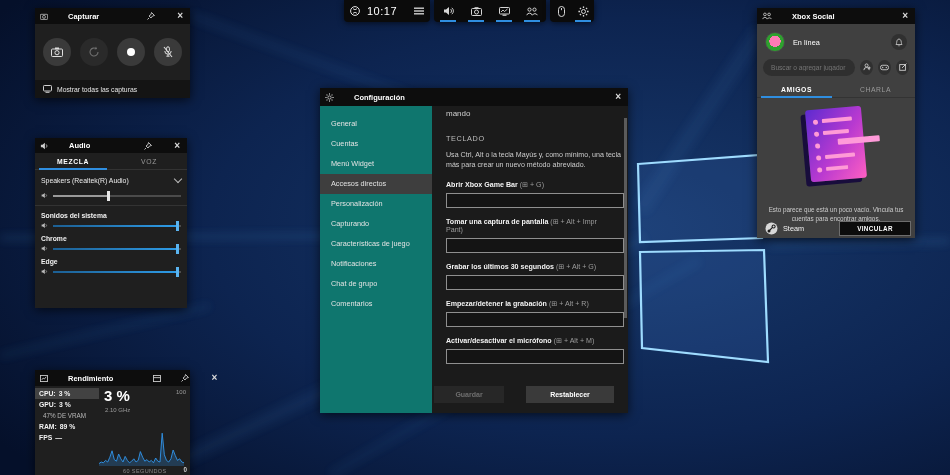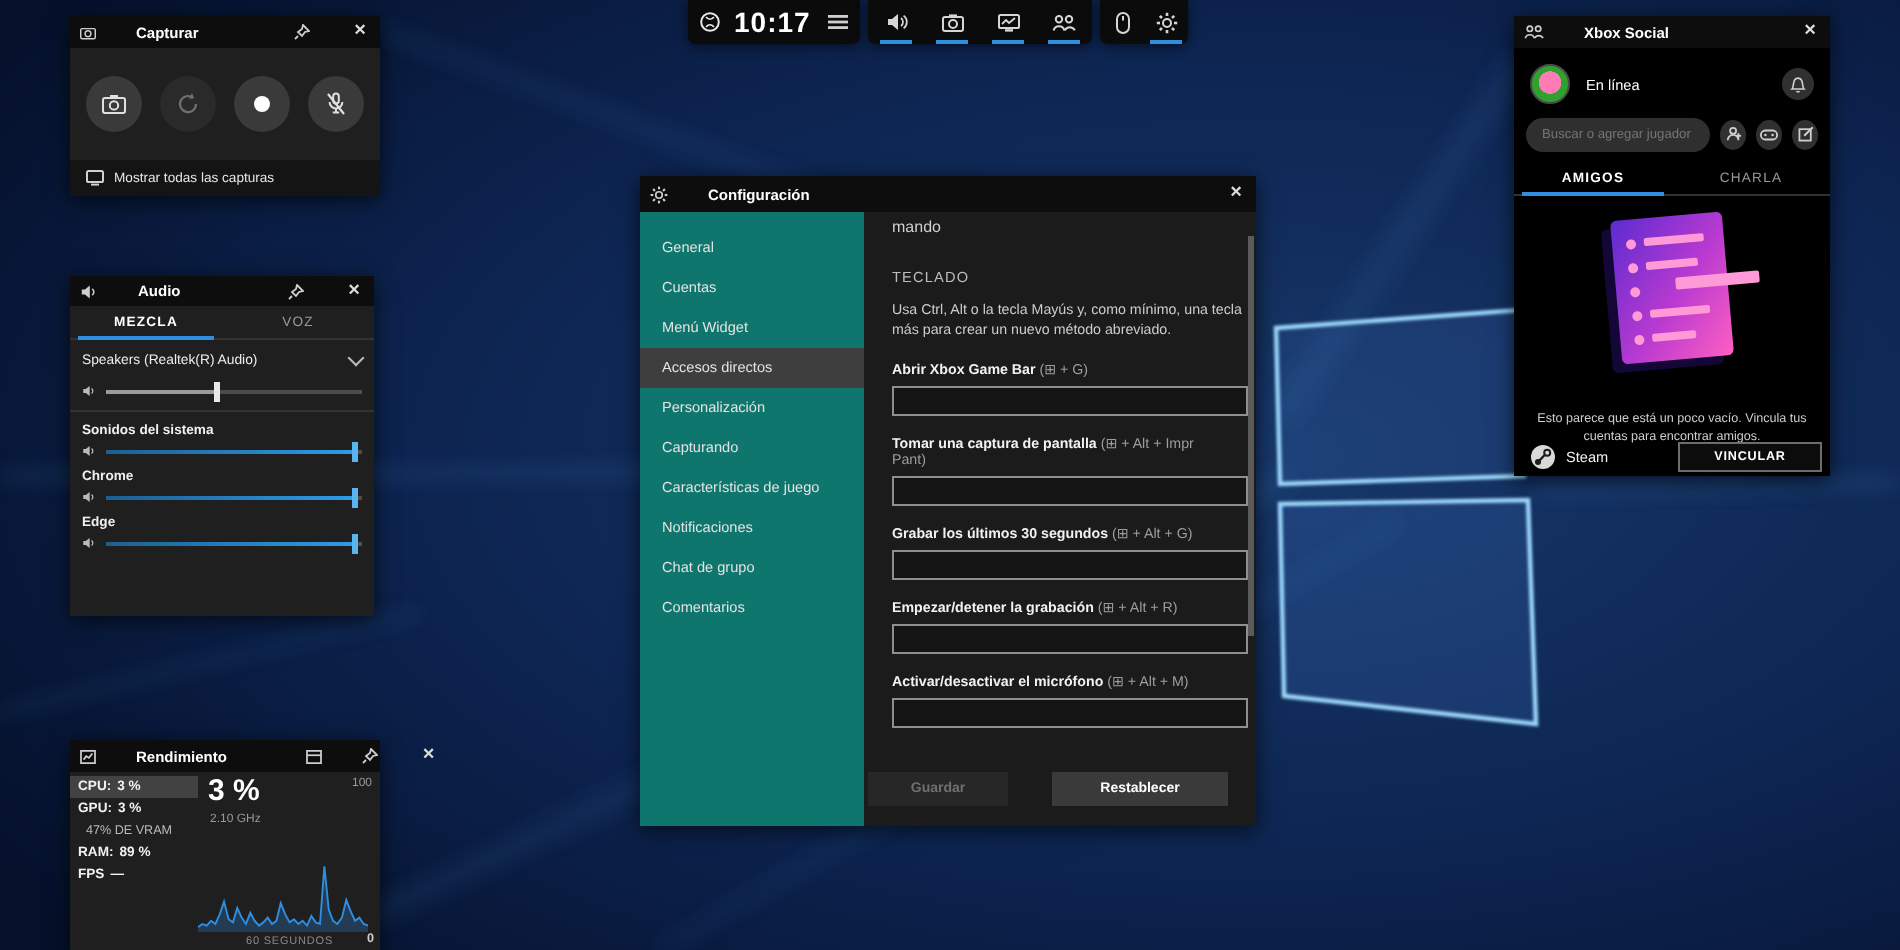--- a/index.html
+++ b/index.html
@@ -11,21 +11,21 @@
   .tbar{display:flex;align-items:center;gap:20px;background:#0d0d0d;padding:0 5px;font-size:7.5px;font-weight:bold;}
   .tbar .sp{flex:1;}
   .tico{display:flex;align-items:center;justify-content:center;color:#cfcfcf;}
   .xbtn{color:#dcdcdc;font-size:10px;line-height:1;cursor:default;padding:0 2px;}
   .pinbtn svg,.tico svg{display:block;}
   
   .tb-group{position:absolute;top:0;height:22px;background:#0b0b0b;border-radius:0 0 4px 4px;
             display:flex;align-items:center;z-index:6;box-shadow:0 1px 6px rgba(0,0,0,.6);}
   .tb-cell{position:relative;height:100%;display:flex;align-items:center;justify-content:center;flex:1;}
   .tb-underline{position:absolute;bottom:0;left:50%;transform:translateX(-50%);width:16px;height:2px;background:#2f8ee0;}
-  .tb-time{font-size:14px;font-weight:bold;letter-spacing:.5px;color:#fff;}
+  .tb-time{font-size:11px;font-weight:normal;letter-spacing:.5px;color:#fff;}
   
   .cap-body{height:56px;display:flex;align-items:center;justify-content:center;gap:9px;}
   .cbtn{width:28px;height:28px;border-radius:50%;background:#3a3a3a;display:flex;align-items:center;justify-content:center;}
   .cbtn.dis{background:#2a2a2a;}
   .cap-foot{height:18px;background:#141414;display:flex;align-items:center;gap:5px;padding:0 8px;font-size:6.8px;color:#e6e6e6;}
   
   .tabs{display:flex;height:17px;border-bottom:1px solid #333;}
   .tab{flex:1;display:flex;align-items:center;justify-content:center;font-size:6.8px;letter-spacing:.6px;color:#9a9a9a;position:relative;}
   .tab.on{color:#fff;font-weight:bold;}
   .tab.on::after{content:"";position:absolute;left:4px;right:4px;bottom:-1px;height:2px;background:#2f8ee0;}
@@ -458,21 +458,21 @@
       </div>
 
       <div class="set-btns">
         <div class="btn dis">Guardar</div>
         <div class="btn lit">Restablecer</div>
       </div>
       <div class="scrollbar"></div>
     </div>
   </div>
 
-  <div class="panel" style="left:757px;top:8px;width:158px;height:230px;background:#000000;">
+  <div class="panel" style="left:757px;top:8px;width:158px;height:230px;background:#404040;">
     <div class="tbar" style="height:16px;">
       <span class="tico">
         <svg width="10" height="8" viewBox="0 0 12 9">
             <circle cx="3.5" cy="2.6" r="1.6" fill="none" stroke="#cfcfcf"></circle>
             <path d="M0.8 8.2a2.8 2.8 0 0 1 5.4 0" fill="none" stroke="#cfcfcf"></path>
             <circle cx="8.5" cy="2.6" r="1.6" fill="none" stroke="#cfcfcf"></circle>
             <path d="M6.4 8.2a2.8 2.8 0 0 1 5 0" fill="none" stroke="#cfcfcf"></path>
           </svg>
       </span>
       <span>Xbox Social</span>

